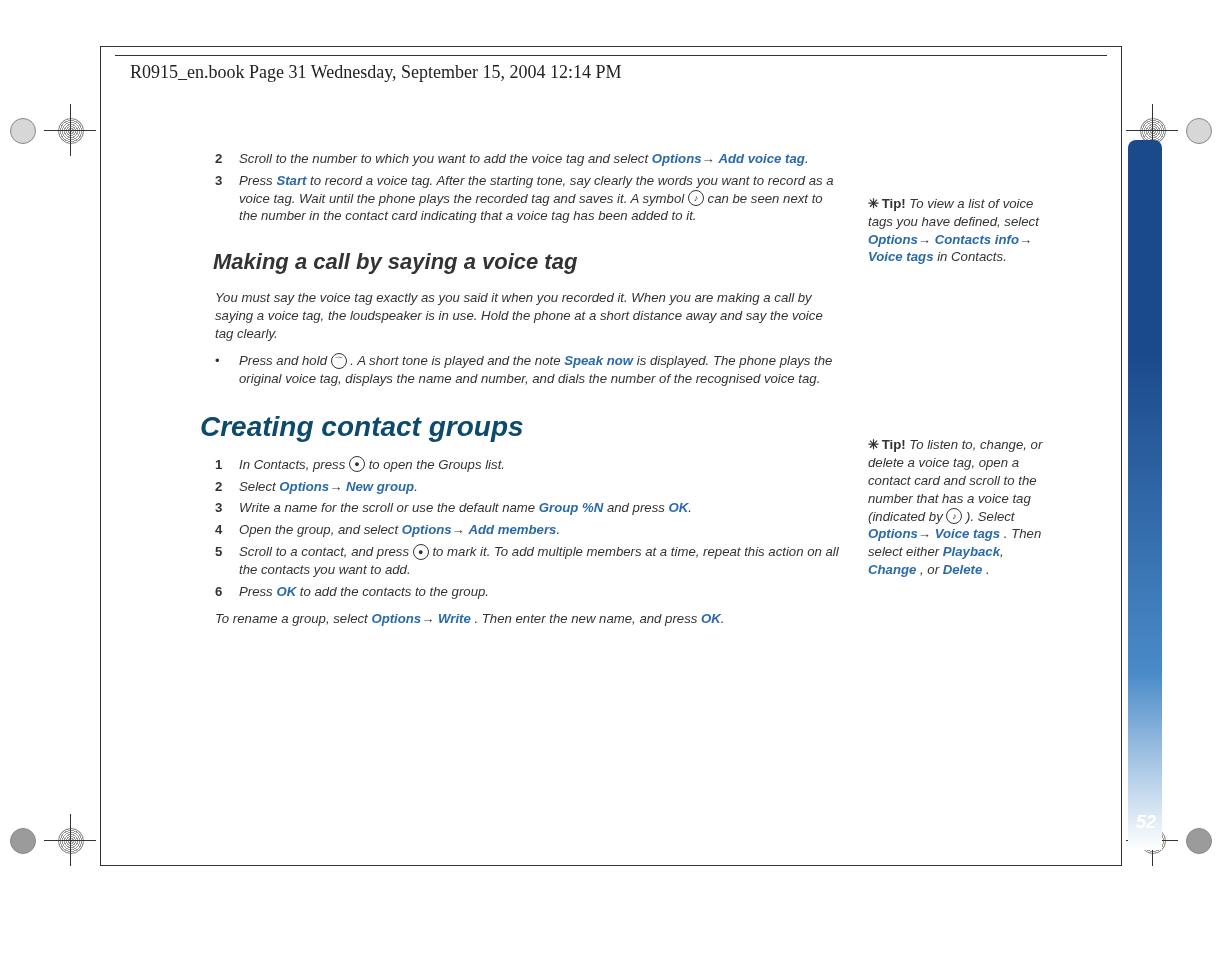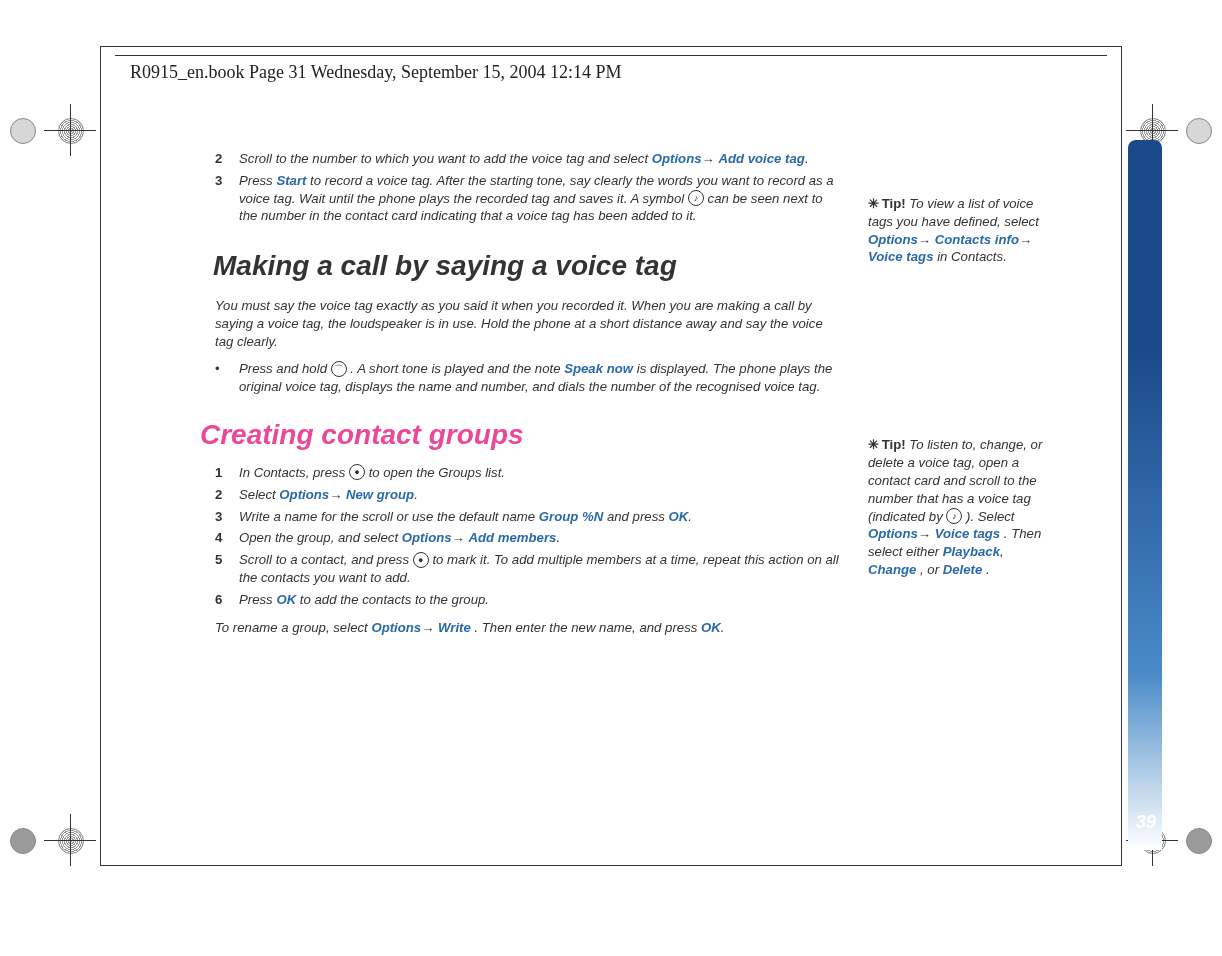--- a/index.html
+++ b/index.html
@@ -79,31 +79,31 @@
     font-style: italic;
     line-height: 1.35;
     color: #333;
   }
   .num-item { display:flex; margin-bottom:4px; }
   .num-item .num { width: 24px; font-weight: bold; font-style: normal; flex-shrink:0;}
   .num-item .txt { flex:1; }
   .link { color:#2a6aa8; font-weight:bold; }
   .arrow { font-style: normal; color:#333;}
   .h2 {
-    font-size: 28px;
+    font-size: 22px;
     font-weight: bold;
     font-style: italic;
     margin: 22px 0 12px -2px;
     color: #333;
   }
   .h1 {
     font-size: 28px;
     font-weight: bold;
     margin: 20px 0 10px -2px;
-    color: #ec4899;
+    color: #0c4a6e;
   }
   .bullet-item { display:flex; margin:3px 0 8px 0;}
   .bullet-item .b { width:24px; flex-shrink:0; font-style:normal;}
   .bullet-item .txt { flex:1; }
   .para { margin: 0 0 10px 0; }
   .icon-circle {
     display:inline-block; width:16px; height:16px; border:1.5px solid #333;
     border-radius:50%; vertical-align:middle; position:relative; top:-1px;
     font-style:normal; font-size:9px; text-align:center; line-height:15px;
   }
@@ -172,21 +172,21 @@
 </div>
 <div class="crop-bot-right">
   <div class="crop-color"></div>
     <div class="radial"></div>
     <div class="cross-h"></div>
     <div class="cross-v"></div>
 </div>
 
 <div class="sidebar-tab"></div>
 <div class="sidebar-label">Contacts (Phonebook)</div>
-<div class="page-num">39</div>
+<div class="page-num">52</div>
 
 <div class="main-col">
 
   <div class="num-item">
     <div class="num">2</div>
     <div class="txt">
       <span>Scroll to the number to which you want to add the voice tag and select </span>
       <span class="link">Options</span><span class="arrow">→ </span>
       <span class="link">Add voice tag</span>.
     </div>

